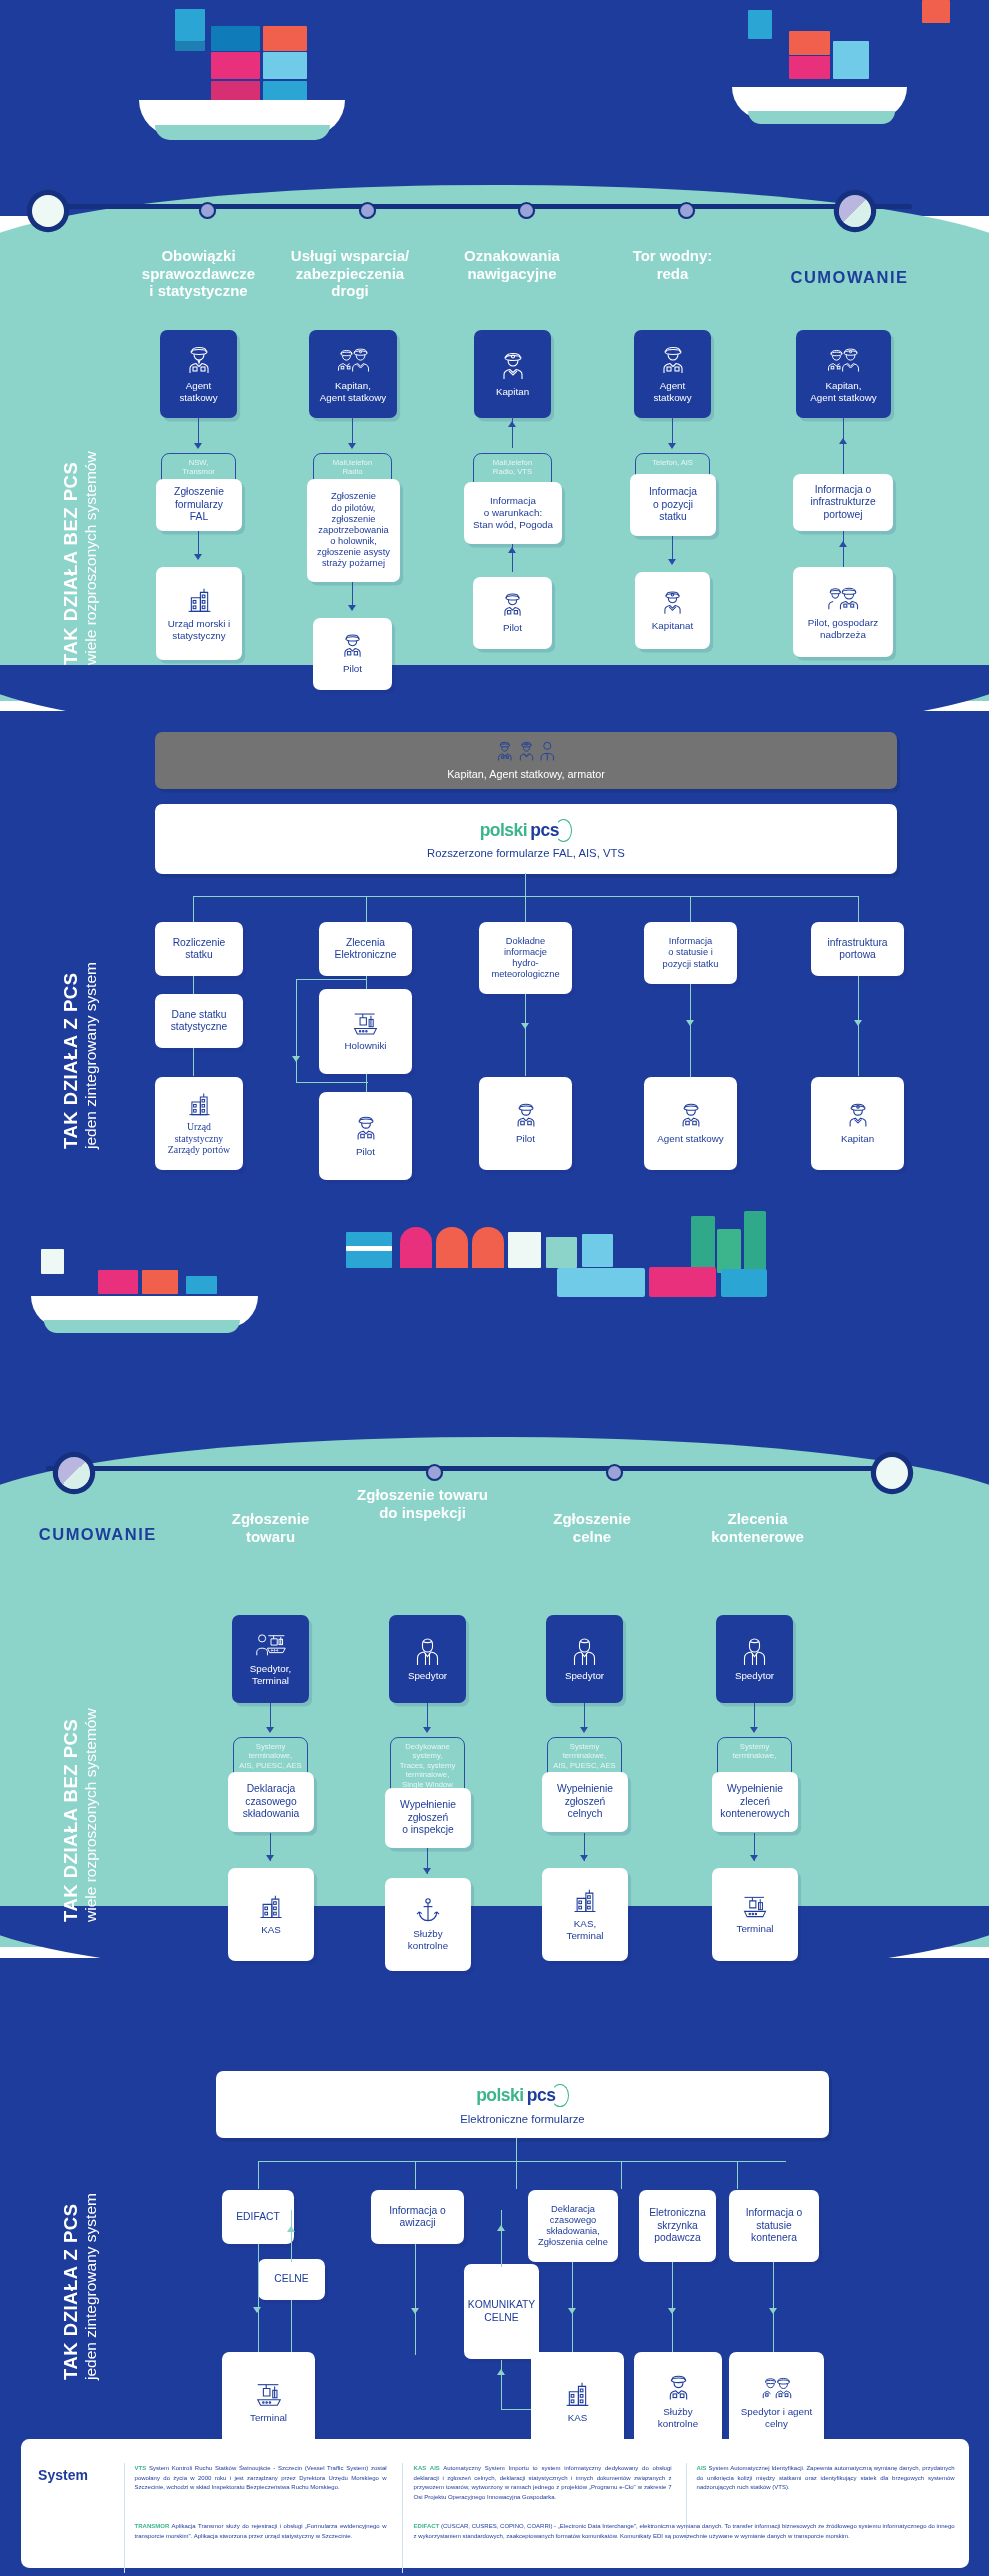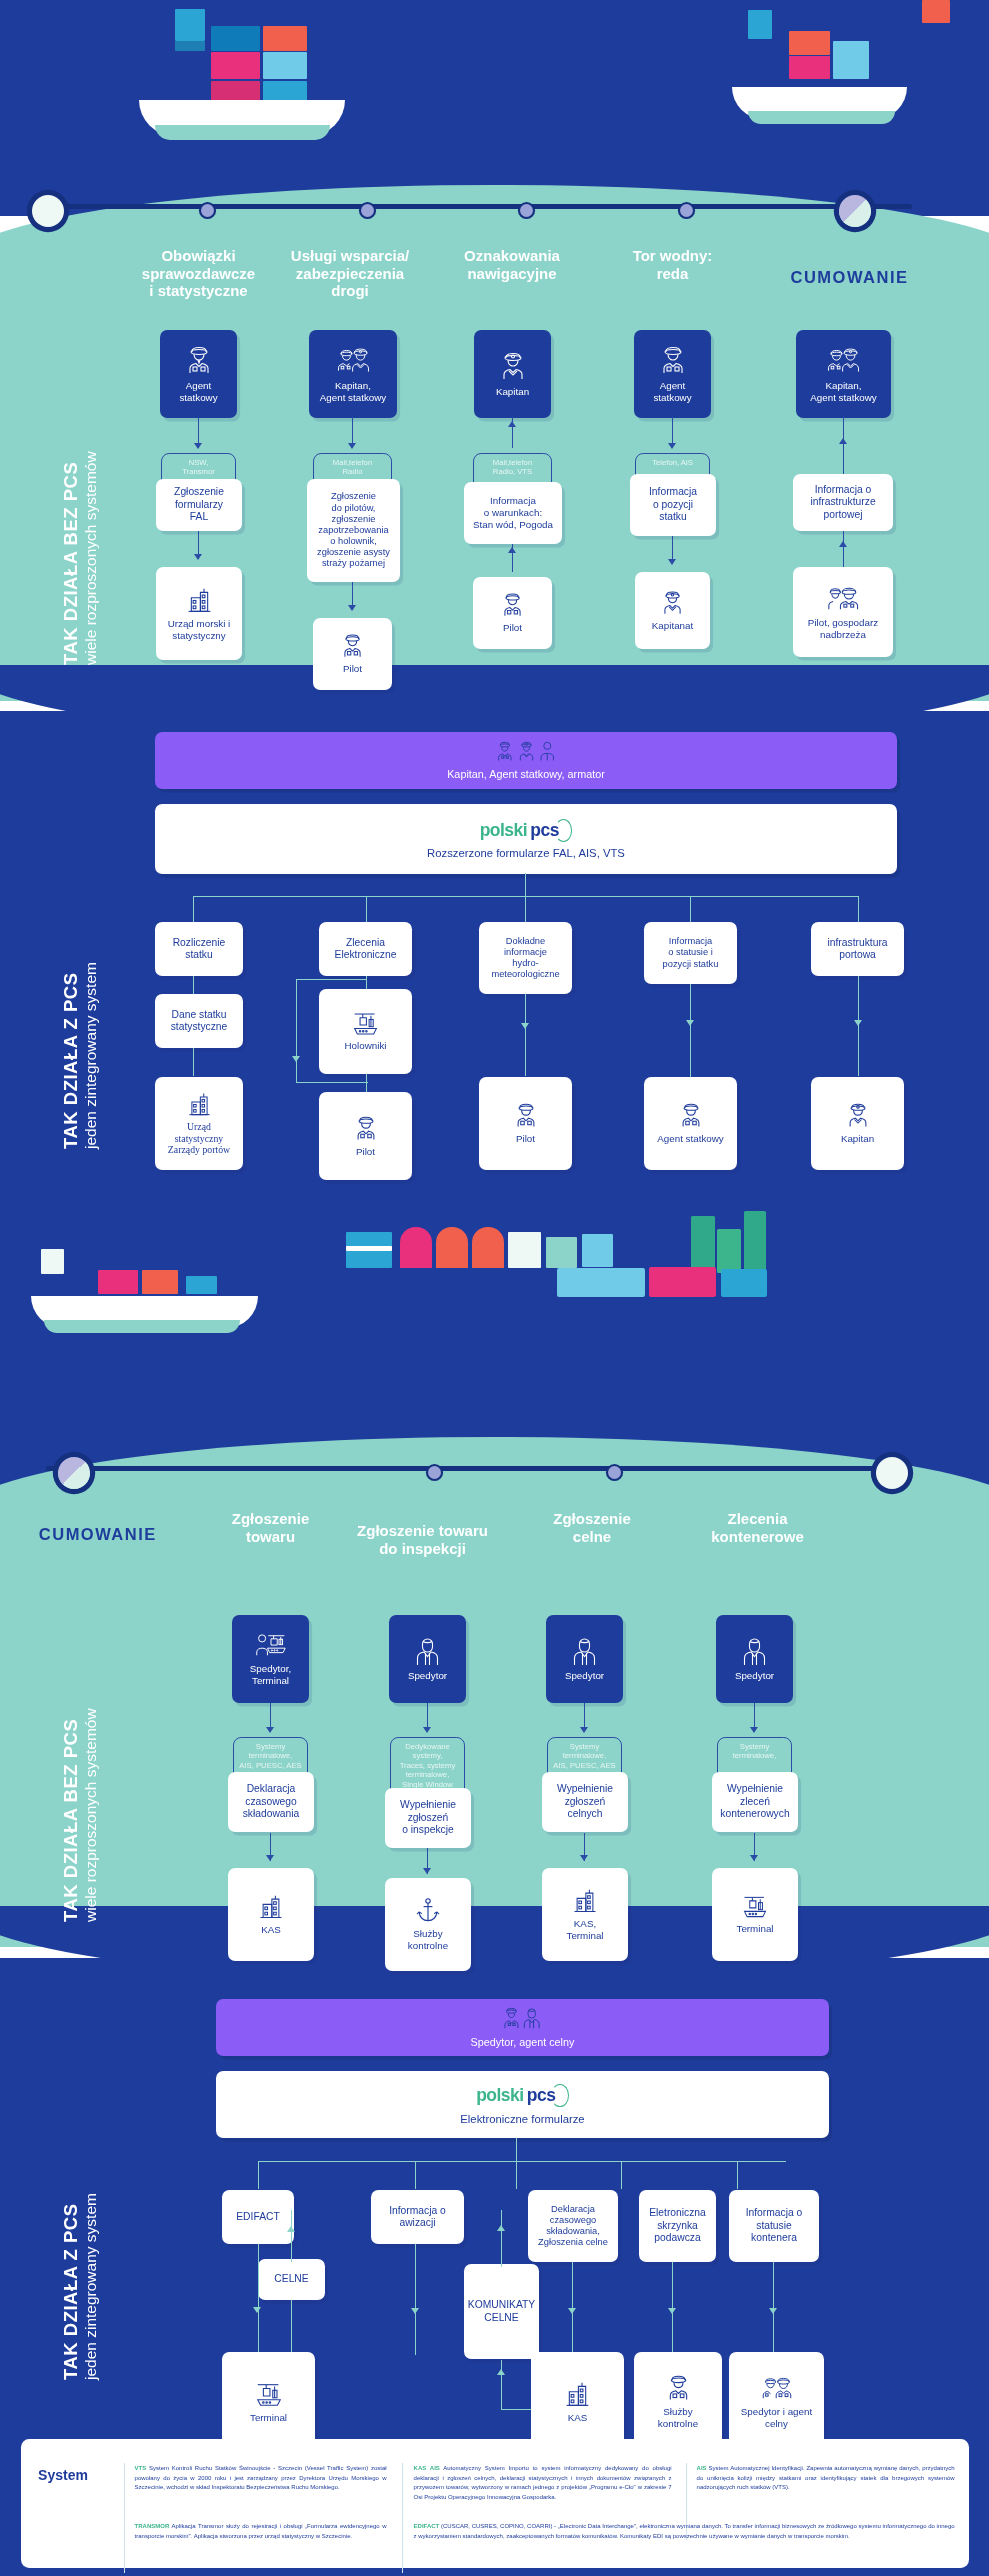--- a/index.html
+++ b/index.html
@@ -74,21 +74,21 @@
   .hline { position:absolute; height:1px; background:#2a4ba6; }
   .hline.mintline { background:#8cd4ca; }
   .arrow { position:absolute; width:0;height:0;
            border-left:4.6px solid transparent; border-right:4.6px solid transparent; }
   .arrow.down { border-top:6.7px solid #2a4ba6; }
   .arrow.up   { border-bottom:6.7px solid #2a4ba6; }
   .arrow.down.mintline { border-top-color:#8cd4ca; }
   .arrow.up.mintline   { border-bottom-color:#8cd4ca; }
 
   
-  .actorbar { position:absolute; background:#8b5cf6; border-radius:7.2px;
+  .actorbar { position:absolute; background:#737373; border-radius:7.2px;
               box-shadow:3.1px 3.6px 0 rgba(10,25,80,.18);
               display:flex; flex-direction:column; align-items:center;
               justify-content:center; color:#ffffff; }
   .actorbar .lab { font-size:10.8px; margin-top:2.1px; }
 
   
   .pcsbar { position:absolute; background:#ffffff; border-radius:7.2px;
             box-shadow:3.1px 3.6px 0 rgba(10,25,80,.18);
             display:flex; flex-direction:column; align-items:center;
             justify-content:center; }
@@ -570,21 +570,21 @@
     <span class="l2">wiele rozproszonych systemów</span>
   </div>
   <div class="vlabel on-navy" style="left:62px;top:2380px;">
     <span class="l1">TAK DZIAŁA Z PCS</span>
     <span class="l2">jeden zintegrowany system</span>
   </div>
 
   <div class="phase" style="left:10.3px;top:1525px;width:175px;">CUMOWANIE</div>
 
   <div class="colhead" style="left:201px;top:1510px;width:139px;">Zgłoszenie<br>towaru</div>
-  <div class="colhead" style="left:340px;top:1522px;width:165px;">Zgłoszenie towaru<br>do inspekcji</div>
+  <div class="colhead" style="left:340px;top:1486px;width:165px;">Zgłoszenie towaru<br>do inspekcji</div>
   <div class="colhead" style="left:520px;top:1510px;width:144px;">Zgłoszenie<br>celne</div>
   <div class="colhead" style="left:680px;top:1510px;width:155px;">Zlecenia<br>kontenerowe</div>
 
   <div class="nbox dark" style="left:232px;top:1615px;width:77px;height:88px;">
     <span>
       <svg width="32" height="29" viewBox="0 0 72 60" fill="none" stroke="#fff" stroke-width="2.2">
         <circle cx="16" cy="14" r="8"></circle>
           <path d="M4 52v-8c0-5 6-8 12-8s12 3 12 8v8"></path>
         <path d="M30 8h36"></path>
           <path d="M42 8v7"></path>
@@ -724,38 +724,20 @@
           <rect x="40" y="18" width="9" height="16"></rect>
         <path d="M8 38h48l-6 12H14z"></path>
           <circle cx="20" cy="44" r="1.6"></circle>
           <circle cx="27" cy="44" r="1.6"></circle>
           <circle cx="34" cy="44" r="1.6"></circle>
       </svg>
     </span>
     <span class="lab">Terminal</span>
   </div>
 
-  <div class="actorbar" style="left:216px;top:1999px;width:613px;height:57px;">
-    <span>
-      <svg width="47" height="24" viewBox="0 0 100 52" fill="none" stroke="#1e3c9b" stroke-width="2">
-        <ellipse cx="26" cy="10" rx="11" ry="3.5"></ellipse>
-          <path d="M16 10V8c0-3 4-5 10-5s10 2 10 5v2"></path>
-        <path d="M19 14c0 5 3 9 7 9s7-4 7-9"></path>
-          <path d="M12 46v-8c0-5 5-7 9-8l5 5 5-5c4 1 9 3 9 8v8"></path>
-        <rect x="19" y="35" width="5" height="5"></rect>
-          <rect x="29" y="35" width="5" height="5"></rect>
-        <path d="M62 12a8 8 0 0 1 16 0v4a8 8 0 0 1-16 0z"></path>
-          <path d="M63 8c3 2 11 2 14 0"></path>
-        <path d="M54 46V36c0-5 6-8 10-9l6 7 6-7c5 1 10 4 10 9v10"></path>
-        <path d="M66 28v18"></path>
-          <path d="M74 28v18"></path>
-      </svg>
-    </span>
-    <span class="lab">Spedytor, agent celny</span>
-  </div>
 
   <div class="pcsbar" style="left:216px;top:2071px;width:613px;height:67px;">
     <div class="pcslogo">
       <span class="w1">polski</span>
       <span class="w2">pcs</span>
       <span class="ring"></span>
     </div>
     <div class="sub">Elektroniczne formularze</div>
   </div>
 

